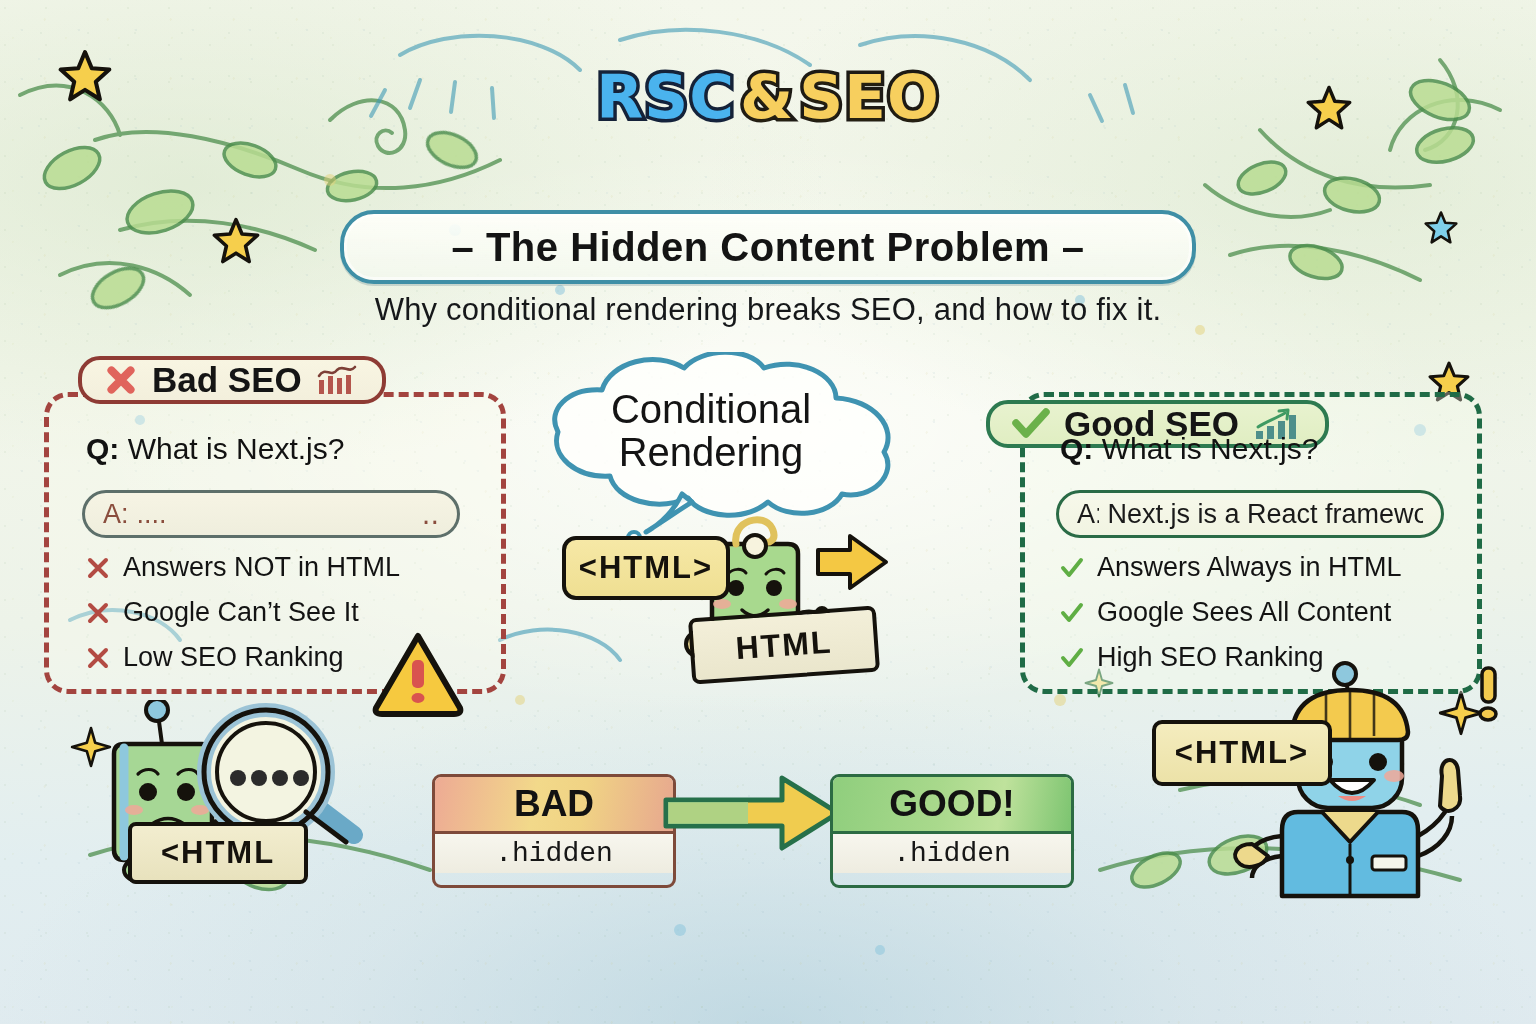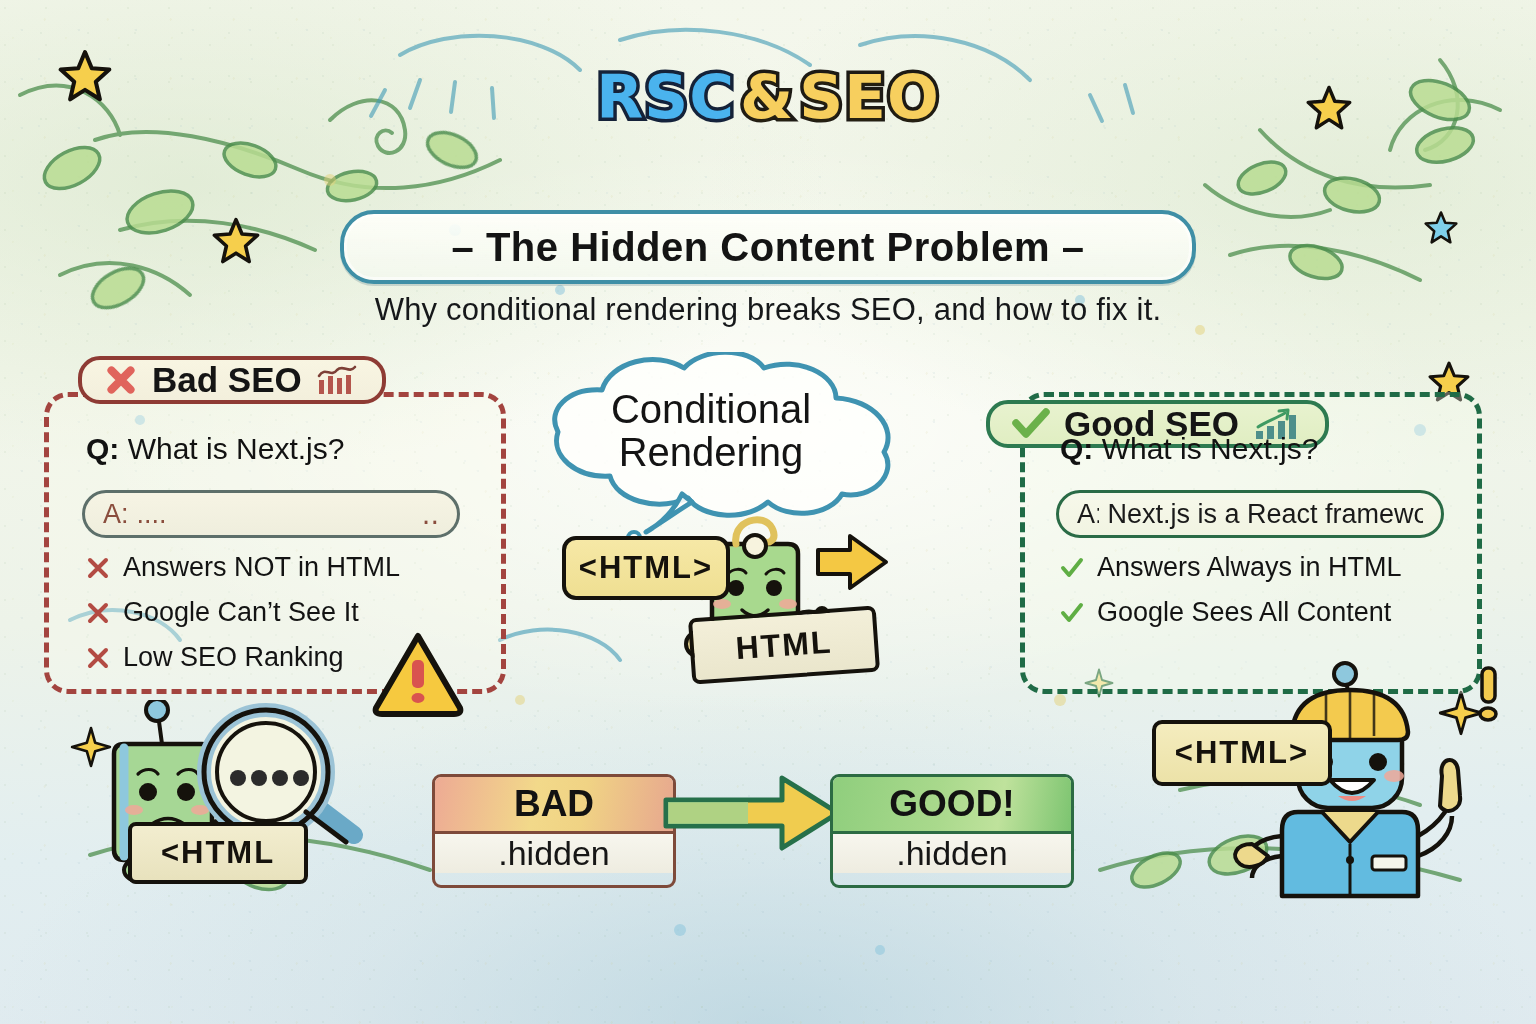--- a/index.html
+++ b/index.html
@@ -113,21 +113,21 @@
   
   .card{position:absolute;width:238px;height:108px;border-radius:9px;overflow:hidden;margin-top:16px;}
   .card.bad{left:432px;top:758px;border:3px solid #7e4a3a;}
   .card.good{left:830px;top:758px;border:3px solid #2c6b43;}
   .card .ch{height:54px;display:flex;align-items:center;justify-content:center;
     font-family:"Liberation Sans",sans-serif;font-weight:bold;font-size:37px;color:#121212;}
   .card.bad .ch{background:linear-gradient(100deg,#edaa94 0%,#f2d98a 42%,#f0d384 62%,#e7a78f 100%);border-bottom:3px solid #7e4a3a;}
   .card.good .ch{background:linear-gradient(100deg,#8fce7d 0%,#a9d98c 45%,#bfe29c 70%,#7cc470 100%);border-bottom:3px solid #2c6b43;}
   .card .cb{height:39px;display:flex;align-items:center;justify-content:center;
     background:linear-gradient(180deg,#f7f6ee,#eeece0);
-    font-family:Liberation Sans, sans-serif;font-size:34px;color:#161616;}
+    font-family:Liberation Mono, monospace;font-size:28px;color:#161616;}
 
   
   .mascot-l{position:absolute;left:70px;top:700px;width:330px;height:210px;}
   .sign-l{position:absolute;left:58px;top:122px;width:172px;height:54px;
     border:4px solid #15120c;border-radius:8px;background:linear-gradient(180deg,#f2edcf,#e8e2bd);
     font-family:"Liberation Sans",sans-serif;font-weight:bold;font-size:31px;color:#15120c;
     display:flex;align-items:center;justify-content:center;letter-spacing:2px;}
   .mascot-r{position:absolute;left:1140px;top:660px;width:370px;height:260px;}
   .bub-r{position:absolute;left:12px;top:60px;width:172px;height:58px;
     border:4px solid #15120c;border-radius:10px;background:linear-gradient(180deg,#f4ecbe,#ece2a8);
@@ -323,20 +323,26 @@
           <path d="M3 12 L9 19 L21 4" fill="none" stroke="#5fae44" stroke-width="4" stroke-linecap="round" stroke-linejoin="round"></path>
         </svg>
       <span>Answers Always in HTML</span>
       </div>
     <div class="bitem">
       <svg class="mk" viewBox="0 0 24 24">
           <path d="M3 12 L9 19 L21 4" fill="none" stroke="#5fae44" stroke-width="4" stroke-linecap="round" stroke-linejoin="round"></path>
         </svg>
       <span>Google Sees All Content</span>
       </div>
+    <div class="bitem">
+      <svg class="mk" viewBox="0 0 24 24">
+          <path d="M3 12 L9 19 L21 4" fill="none" stroke="#5fae44" stroke-width="4" stroke-linecap="round" stroke-linejoin="round"></path>
+        </svg>
+      <span>High SEO Ranking</span>
+      </div>
   </div>
 
   <div class="cloud">
     <svg width="410" height="190" viewBox="0 0 410 190" style="position:absolute;left:0;top:-6px">
       <path d="M96 38 C104 10 150 -2 178 16 C196 -4 242 -6 258 16 C292 4 330 22 330 46
                C368 48 392 76 378 100 C392 122 366 148 336 142
                C324 164 282 168 262 150 C238 170 196 166 182 146
                C150 160 110 148 104 124 C70 126 44 104 52 80 C40 58 62 36 96 38 Z" fill="rgba(255,255,252,.80)" stroke="#3f93b1" stroke-width="5" stroke-linejoin="round"></path>
       <path d="M176 142 C168 158 158 170 140 180 C156 170 170 160 186 150 Z" fill="rgba(255,255,252,.9)" stroke="#3f93b1" stroke-width="5" stroke-linejoin="round"></path>
       <circle cx="128" cy="186" r="6" fill="rgba(255,255,252,.9)" stroke="#3f93b1" stroke-width="4"></circle>

